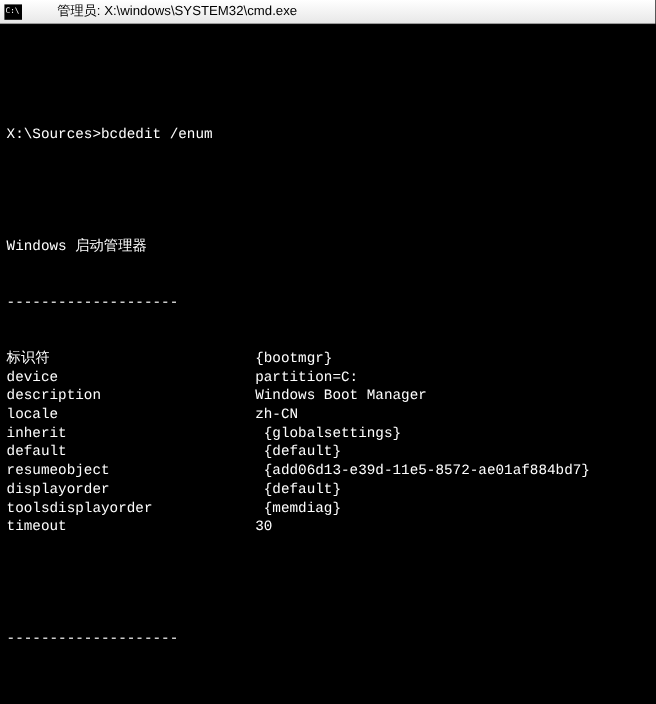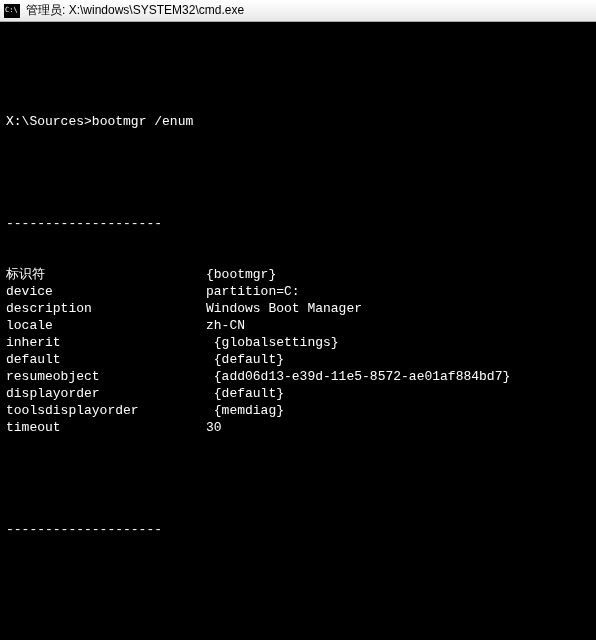--- a/index.html
+++ b/index.html
@@ -1,18 +1,19 @@
 <!DOCTYPE html>
 <html><head>
   <meta charset="utf-8">
   <style>
     * {
       margin: 0;
       padding: 0;
       box-sizing: border-box;
+      gap: 26px;
     }
     body {
       width: 596px;
       height: 640px;
       background: #000;
       font-family: "Consolas", "Courier New", monospace;
       font-size: 13px;
       color: #fff;
       overflow: hidden;
     }
@@ -68,22 +69,23 @@
 </head>
 <body>
 
 <div class="titlebar">
   <span class="app-icon"></span>
   <span>管理员: X:\windows\SYSTEM32\cmd.exe</span>
 </div>
 
 <div class="terminal">
   <div class="blank"></div>
-  <div><span>X:\Sources&gt;</span><span>bootmgr /enum</span></div>
+  <div><span>X:\Sources&gt;</span><span>bcdedit /enum</span></div>
   <div class="blank"></div>
+  <div>Windows 启动管理器</div>
   <div>--------------------</div>
   <div id="section1-rows"><div class="row"><span class="key">标识符</span><span class="val">{bootmgr}</span></div><div class="row"><span class="key">device</span><span class="val">partition=C:</span></div><div class="row"><span class="key">description</span><span class="val">Windows Boot Manager</span></div><div class="row"><span class="key">locale</span><span class="val">zh-CN</span></div><div class="row"><span class="key">inherit</span><span class="val"> {globalsettings}</span></div><div class="row"><span class="key">default</span><span class="val"> {default}</span></div><div class="row"><span class="key">resumeobject</span><span class="val"> {add06d13-e39d-11e5-8572-ae01af884bd7}</span></div><div class="row"><span class="key">displayorder</span><span class="val"> {default}</span></div><div class="row"><span class="key">toolsdisplayorder</span><span class="val"> {memdiag}</span></div><div class="row"><span class="key">timeout</span><span class="val">30</span></div></div>
   <div class="blank"></div>
   <div>--------------------</div>
   
   
   
 </div>
 
 </body></html>

